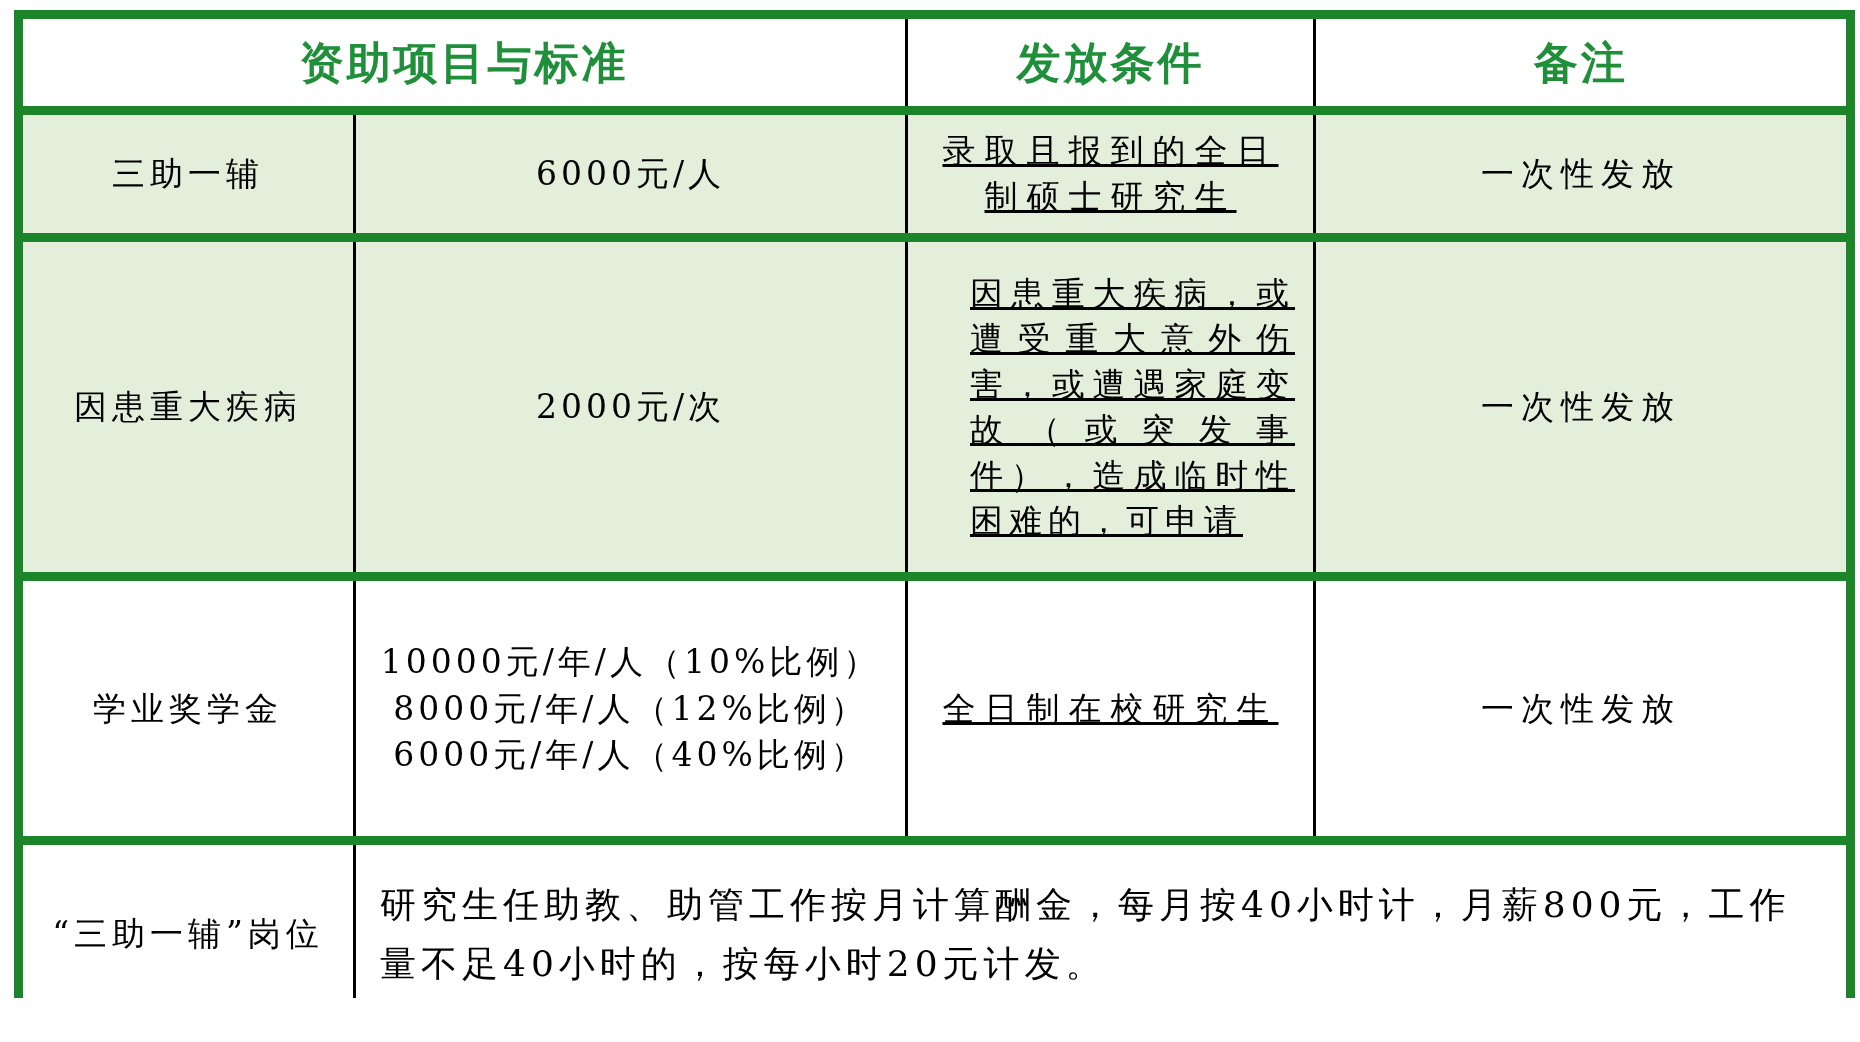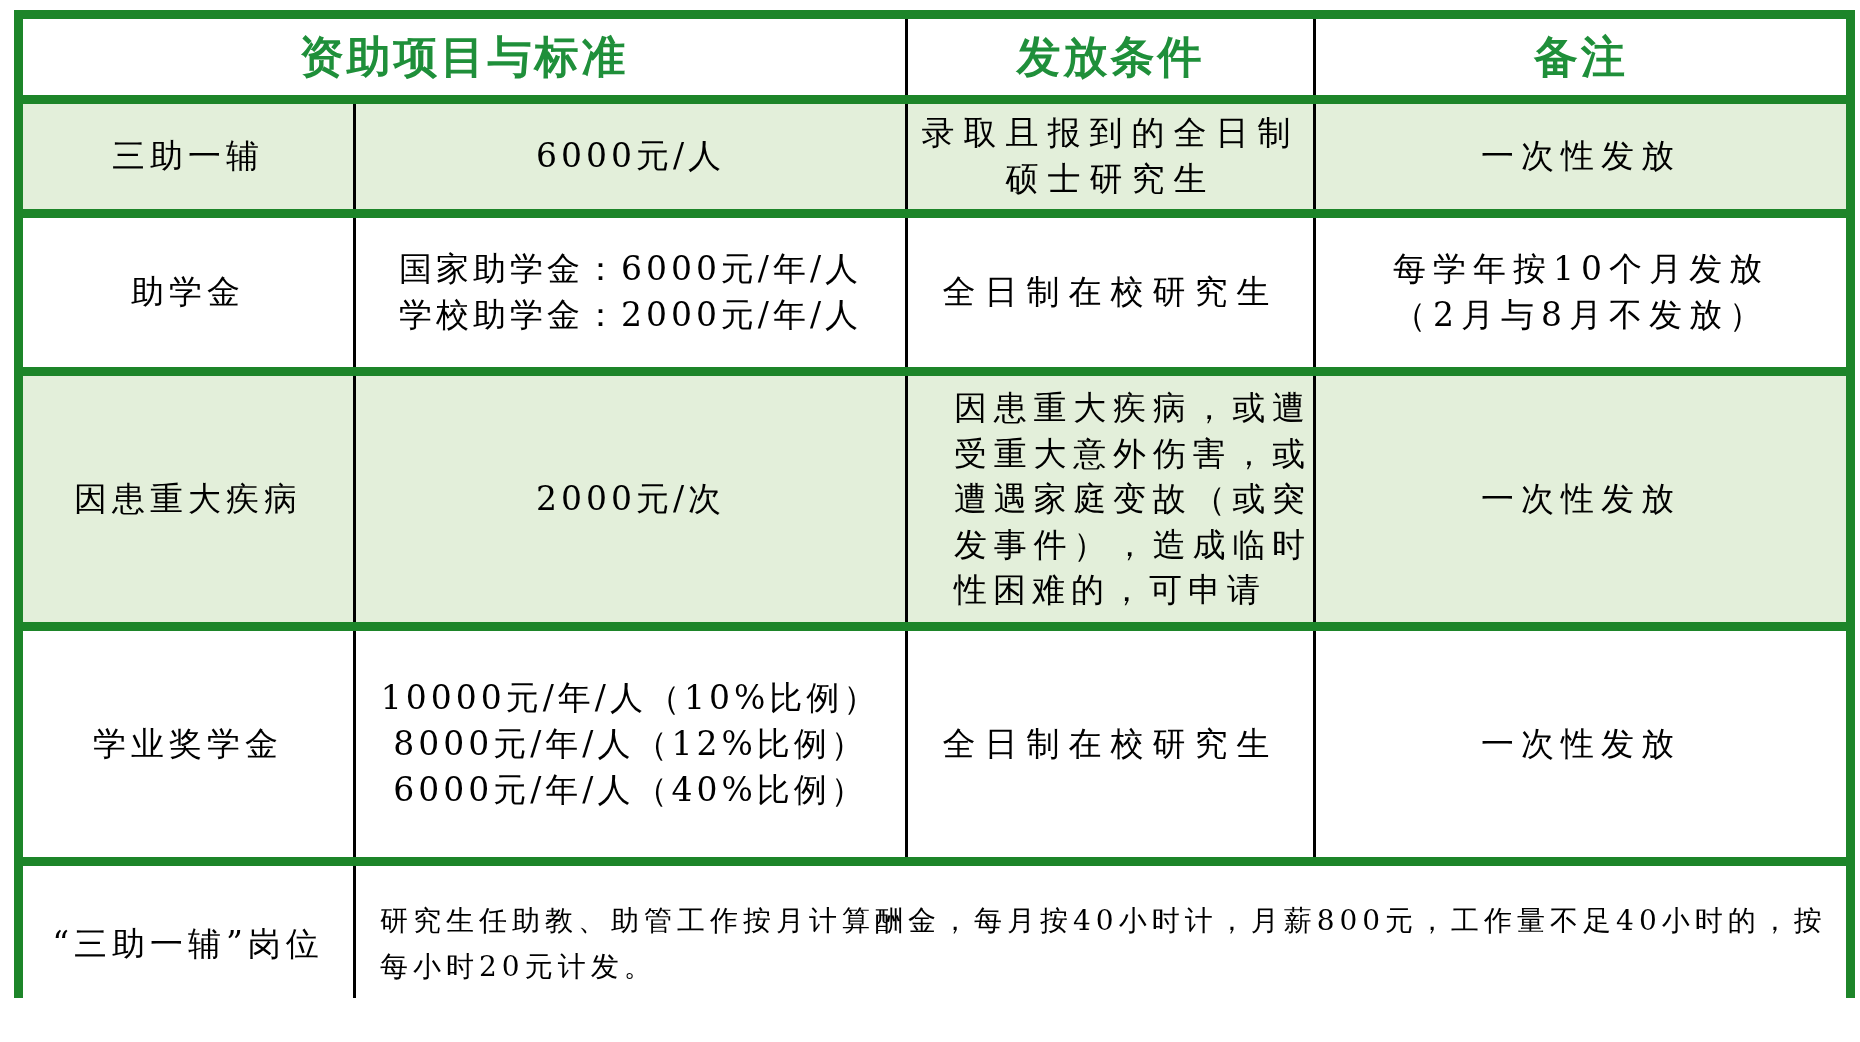--- a/index.html
+++ b/index.html
@@ -59,39 +59,39 @@
   tr.row-2       { height: 152px; }
   tr.row-3       { height: 246px; }
   tr.row-4       { height: 226px; }
   tr.row-5       { height: 160px; }
 
   tr.alt td { background: #e3efda; }
   tr.plain td { background: #ffffff; }
 
   td.project-cell { letter-spacing: 5px; }
 
-  td.condition-cell { letter-spacing: 9px; padding: 4px 0; }
+  td.condition-cell { letter-spacing: 9px; padding: 4px 16px; text-decoration: underline; }
   td.note-cell { letter-spacing: 7px; margin-left: 45px; }
 
   .justify-block {
     text-align: justify;
     text-align-last: left;
     letter-spacing: 6px;
     line-height: 1.38;
     padding: 0 2px;
     margin-left: 44px;
   }
   .line { display: block; }
 
   td.merged-cell {
     text-align: left;
     vertical-align: middle;
     padding: 8px 18px 8px 24px;
     letter-spacing: 5px;
-    font-size: 28px;
+    font-size: 36px;
     line-height: 1.65;
   }
 </style>
 </head>
 <body>
 
 <div class="page">
   <table class="grant-table">
     <colgroup>
       <col class="c1">
@@ -106,32 +106,20 @@
         <td>备注</td>
       </tr>
 
       <tr class="row-1 alt">
         <td class="project-cell">三助一辅</td>
         <td class="standard-cell">6000元/人</td>
         <td class="condition-cell">录取且报到的全日制硕士研究生</td>
         <td class="note-cell">一次性发放</td>
       </tr>
 
-      <tr class="row-2 plain">
-        <td class="project-cell">助学金</td>
-        <td class="standard-cell">
-          <span class="line">国家助学金：6000元/年/人</span>
-          <span class="line">学校助学金：2000元/年/人</span>
-        </td>
-        <td class="condition-cell">全日制在校研究生</td>
-        <td class="note-cell">
-          <span class="line">每学年按10个月发放</span>
-          <span class="line">（2月与8月不发放）</span>
-        </td>
-      </tr>
 
       <tr class="row-3 alt">
         <td class="project-cell">因患重大疾病</td>
         <td class="standard-cell">2000元/次</td>
         <td class="condition-cell">
           <div class="justify-block">因患重大疾病，或遭受重大意外伤害，或遭遇家庭变故（或突发事件），造成临时性困难的，可申请</div>
         </td>
         <td class="note-cell">一次性发放</td>
       </tr>
 

